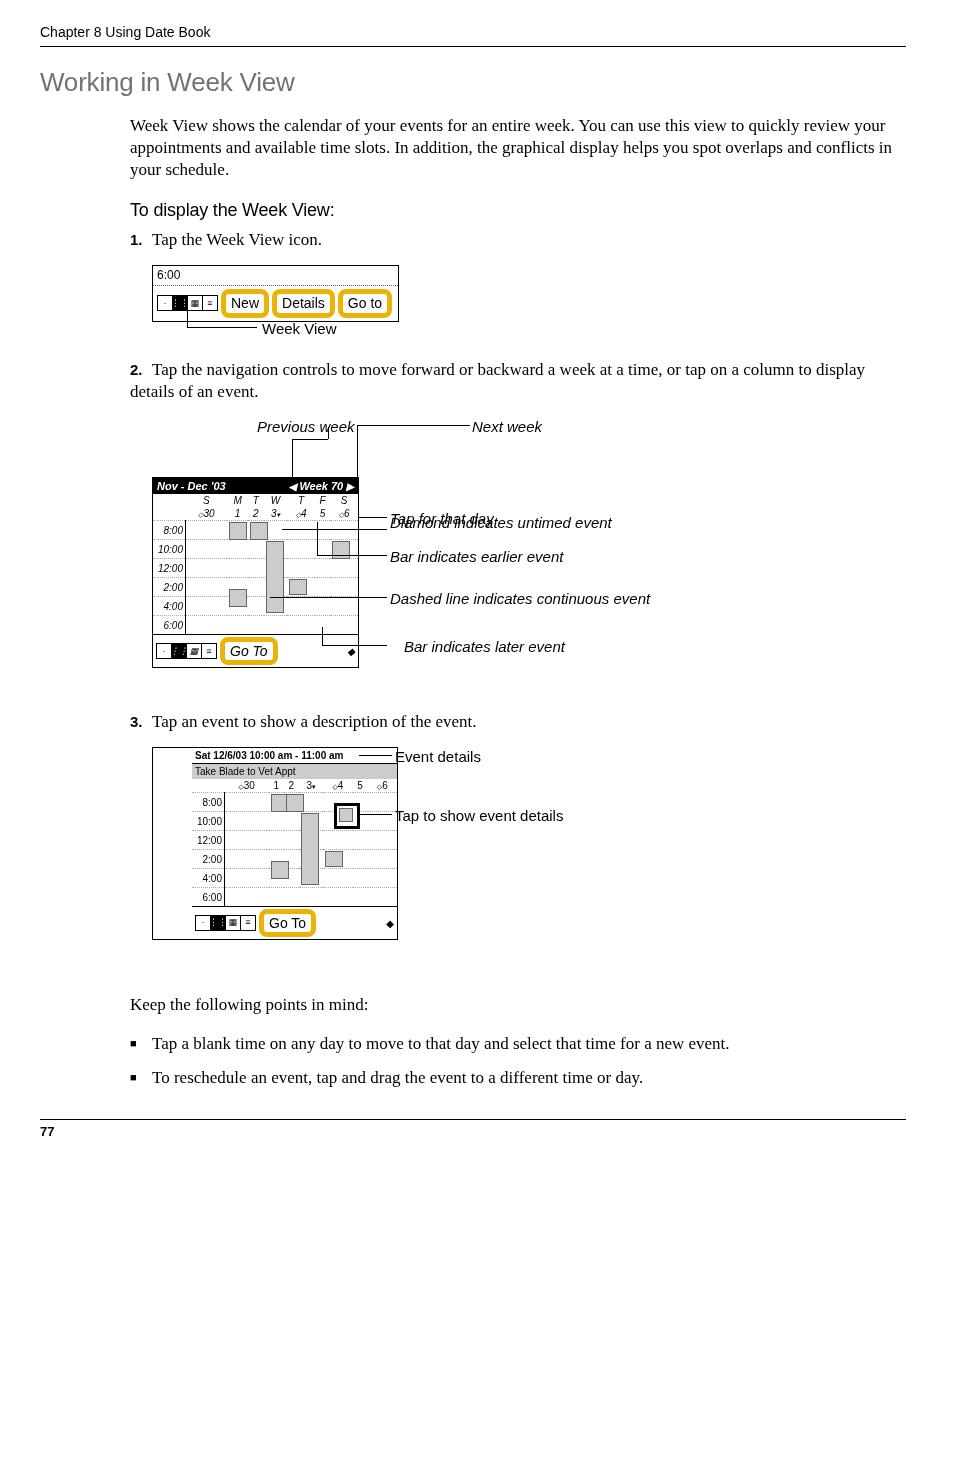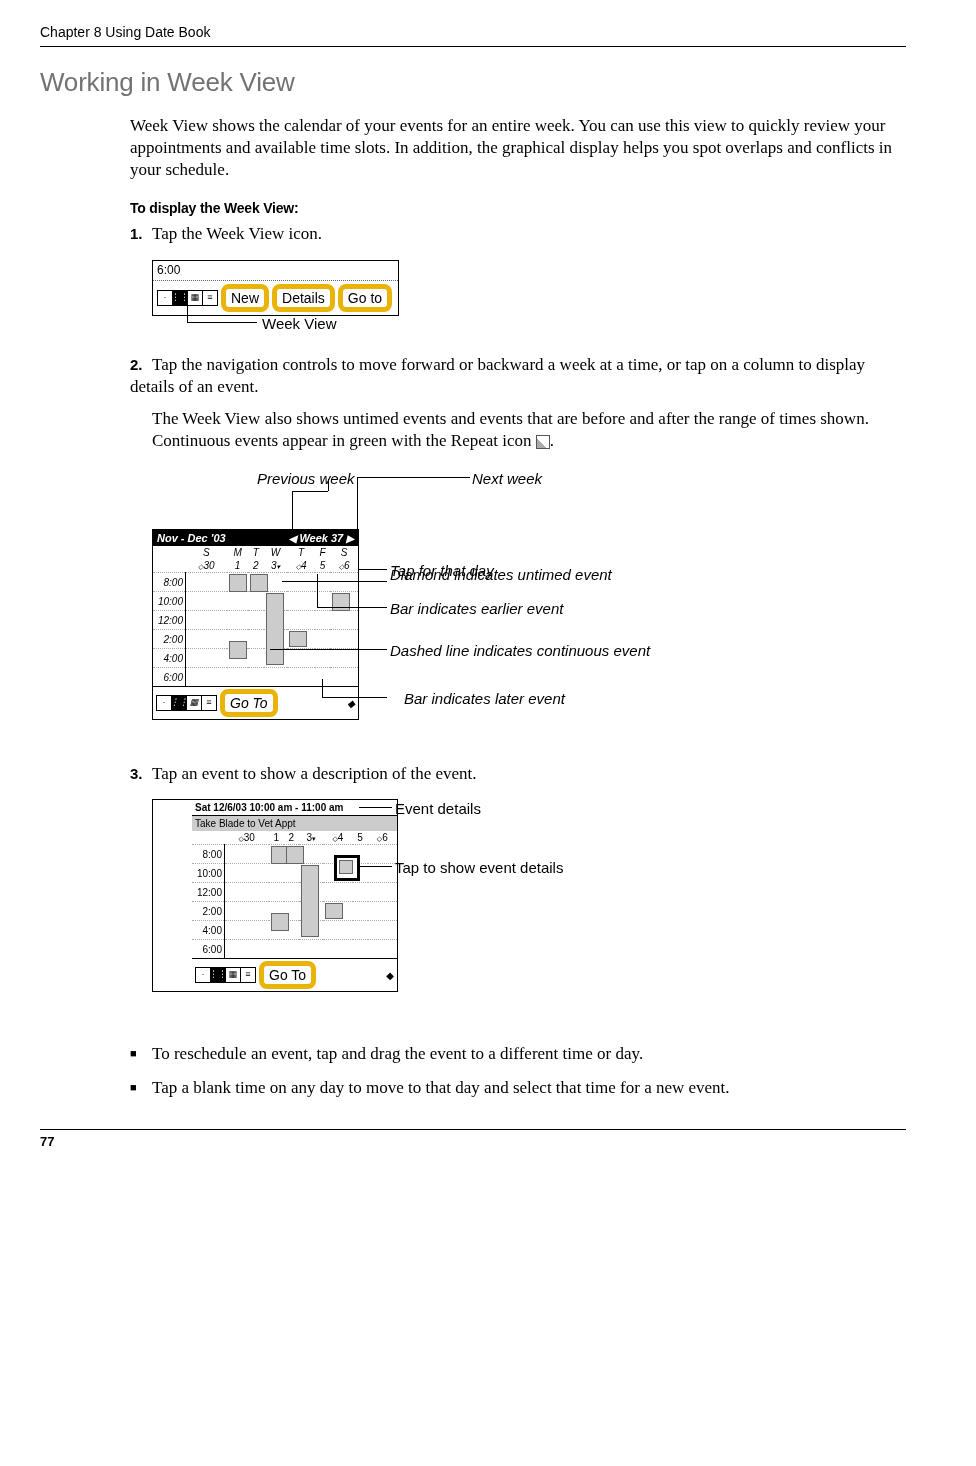--- a/index.html
+++ b/index.html
@@ -32,23 +32,23 @@
     margin: 20px 0 10px 0;
     letter-spacing: -0.2px;
   }
   .body-text {
     margin-left: 90px;
     font-size: 17px;
     line-height: 1.3;
   }
   h3.subhead {
     font-family: Arial, Helvetica, sans-serif;
-    font-size: 14px;
+    font-size: 18px;
     margin: 18px 0 6px 0;
-    font-weight: bold;
+    font-weight: normal;
     letter-spacing: -0.2px;
   }
   ol.steps {
     list-style: none;
     padding: 0;
     margin: 0;
   }
   ol.steps > li {
     margin-bottom: 14px;
   }
@@ -287,41 +287,38 @@
             </div>
           </div>
           <div class="callout-line-v" style="left:35px; top:40px; height:22px;"></div>
           <div class="callout-line-h" style="left:35px; top:62px; width:70px;"></div>
           <div class="callout-label" style="left:110px; top:54px;">Week View</div>
         </div>
       </li>
 
       <li>
         <span class="step-num">2.</span><span class="step-body">Tap the navigation controls to move forward or backward a week at a time, or tap on a column to display details of an event.</span>
-        <p class="sub-para">
-          <span>The Week View also shows untimed events and events that are before and after the range of times shown. Continuous events appear in green with the Repeat icon </span><span class="repeat-icon"></span><span>.</span>
-        </p>
 
         <div class="figure fig2">
 
           <div class="callout-label" style="left:105px; top:0; text-align:right; width:70px;">Previous week</div>
           <div class="callout-line-v" style="left:176px; top:10px; height:12px;"></div>
           <div class="callout-line-h" style="left:140px; top:22px; width:36px;"></div>
           <div class="callout-line-v" style="left:140px; top:22px; height:40px;"></div>
 
           <div class="callout-label" style="left:320px; top:0;">Next week</div>
           <div class="callout-line-h" style="left:205px; top:8px; width:113px;"></div>
           <div class="callout-line-v" style="left:205px; top:8px; height:55px;"></div>
 
           <div class="week-grid">
             <div class="wg-title">
               <span>Nov - Dec '03</span>
               <span>
                 <span class="tri-left"></span>
-                <span>Week 37</span>
+                <span>Week 70</span>
                 <span class="tri-right"></span>
               </span>
             </div>
             <table class="wg-table">
               <tbody>
                   <tr class="wg-days-head">
                 <th></th>
                 <th>S</th>
                 <th>M</th>
                 <th>T</th>
@@ -554,23 +551,24 @@
 
           <div class="callout-line-h" style="left:207px; top:8px; width:33px;"></div>
           <div class="callout-label" style="left:243px; top:0;">Event details</div>
 
           <div class="callout-line-h" style="left:205px; top:67px; width:35px;"></div>
           <div class="callout-label" style="left:243px; top:59px;">Tap to show event details</div>
         </div>
       </li>
     </ol>
 
+    <p>Keep the following points in mind:</p>
 
     <ul class="bullets">
+      <li>Tap a blank time on any day to move to that day and select that time for a new event.</li>
       <li>To reschedule an event, tap and drag the event to a different time or day.</li>
-      <li>Tap a blank time on any day to move to that day and select that time for a new event.</li>
     </ul>
   </div>
 
   <div class="footer">
     <span>77</span>
   </div>
 </div>
 
 </body></html>

